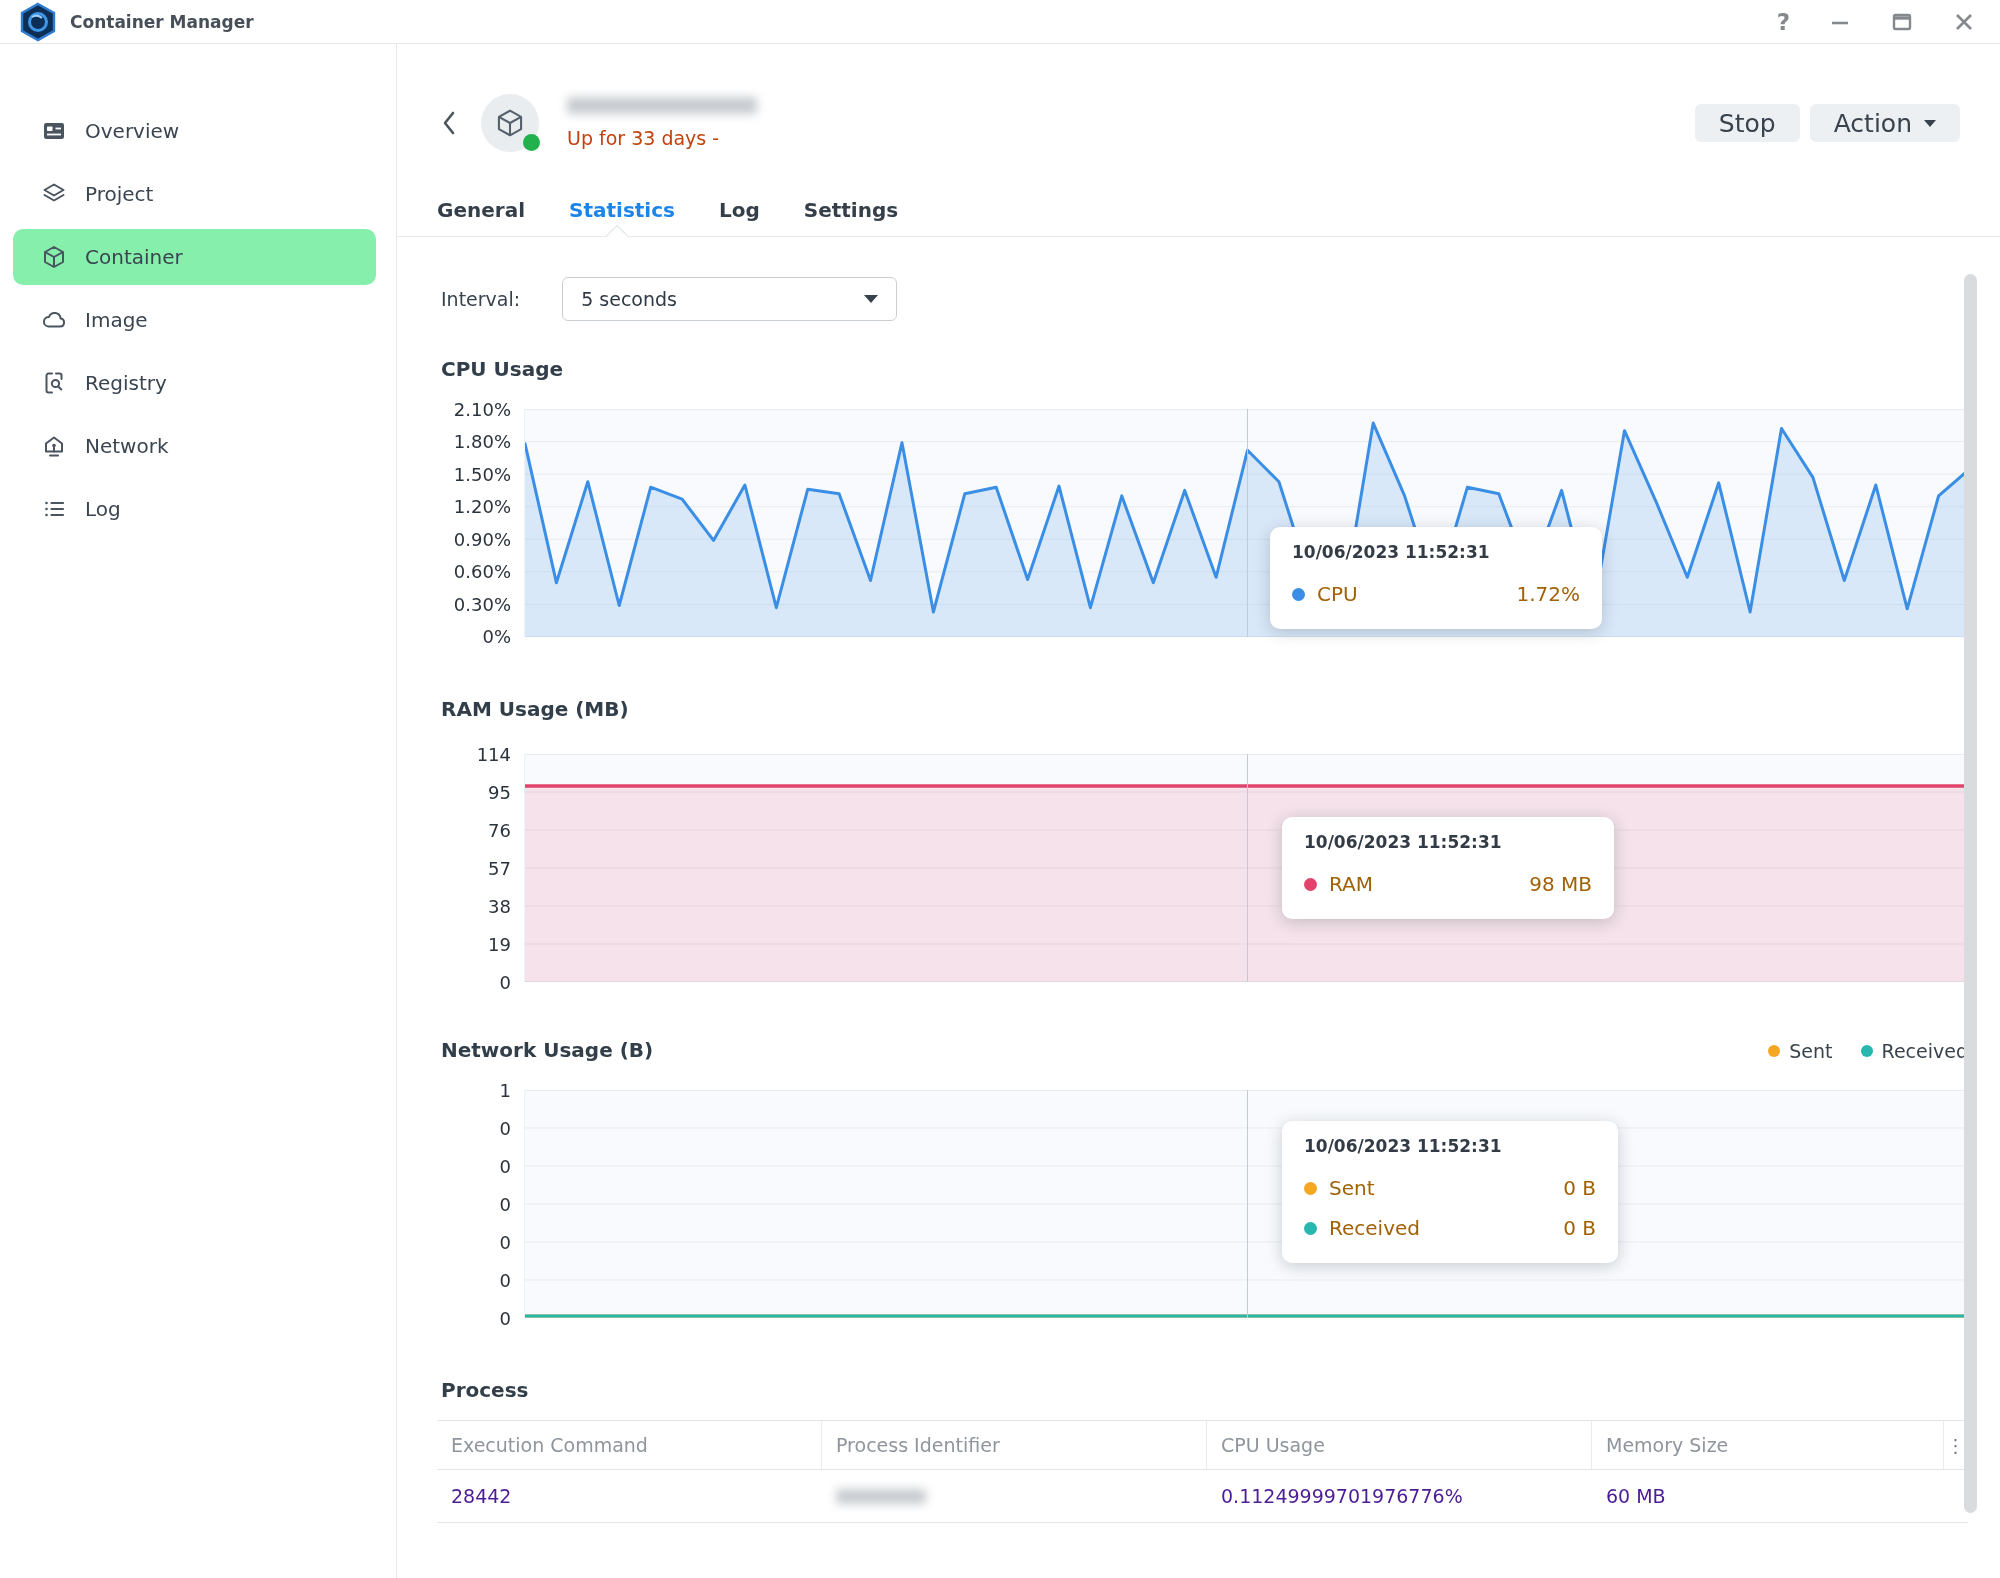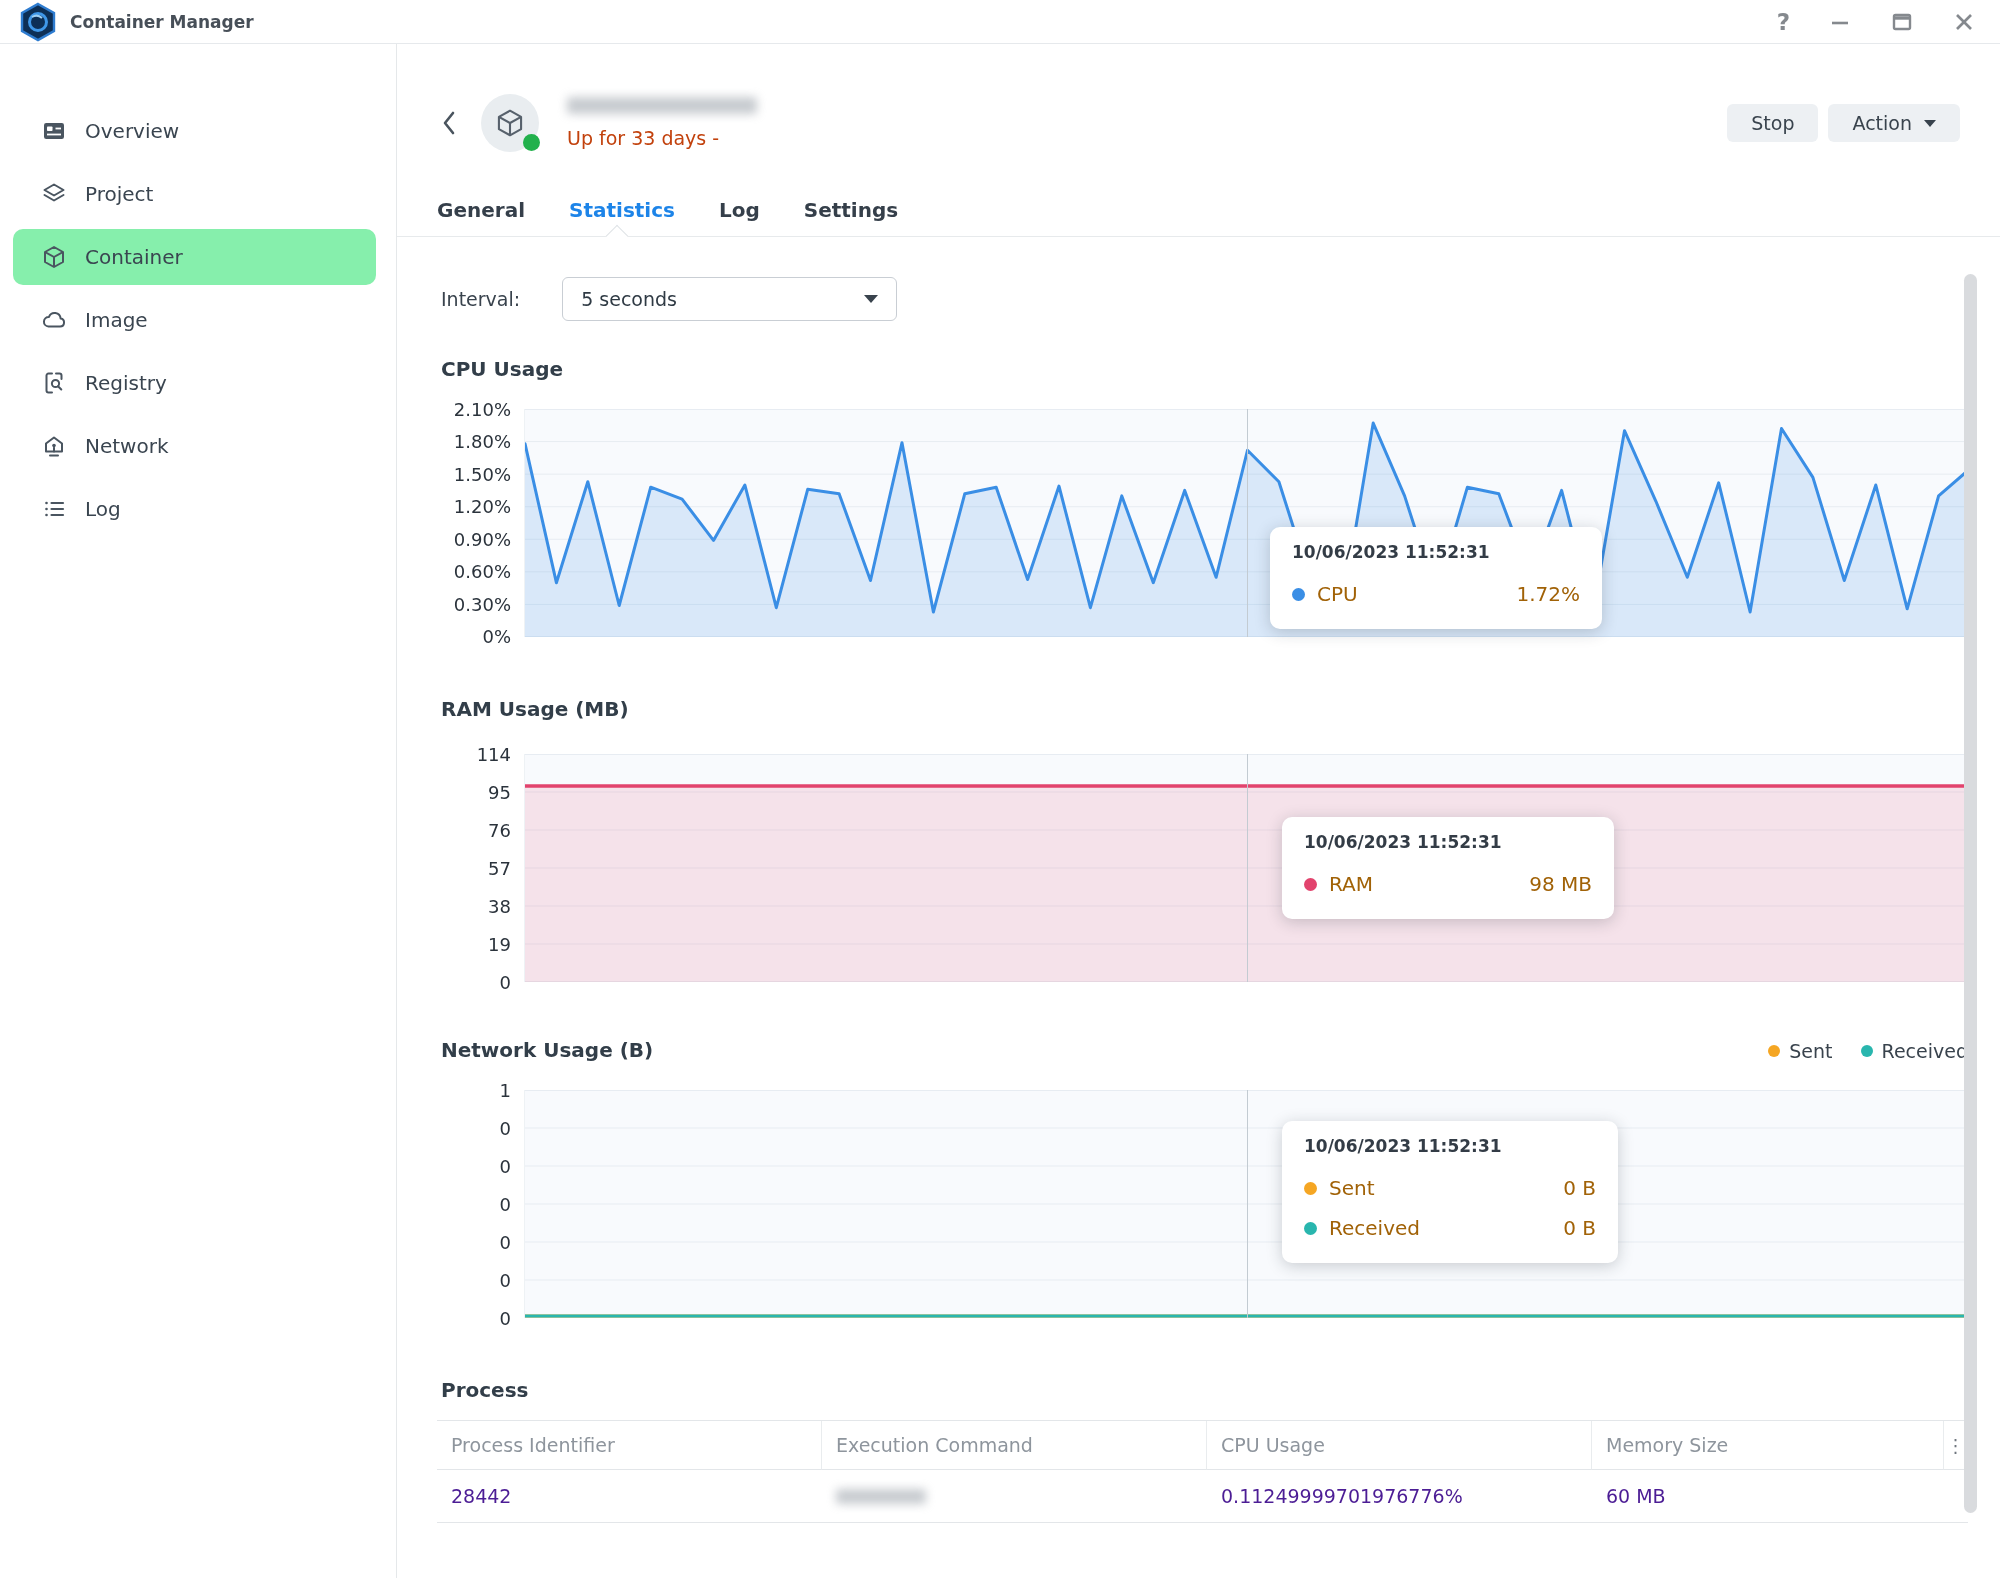--- a/index.html
+++ b/index.html
@@ -21,21 +21,21 @@
   
   .detail-header{display:flex;align-items:center;margin:50px 40px 0 44px}
   .back{width:18px;height:30px;cursor:pointer;display:flex;align-items:center}
   .avatar{position:relative;width:58px;height:58px;border-radius:50%;background:#e9edf0;margin-left:22px;display:flex;align-items:center;justify-content:center}
   .status-dot{position:absolute;right:-1px;bottom:1px;width:17px;height:17px;border-radius:50%;background:#22b14c}
   .h-meta{margin-left:28px}
   .blob{display:inline-block;background:#9aa1a9;border-radius:3px;filter:blur(5px);opacity:.55}
   .name-blob{width:190px;height:17px}
   .status{font-size:19px;color:#c2410c;margin-top:9px}
   .h-actions{margin-left:auto;display:flex;gap:10px}
-  .btn{background:#edf0f3;border:none;border-radius:6px;height:38px;padding:0 24px;font-size:19px;color:#39434d;cursor:pointer;display:flex;align-items:center;font-family:inherit}
+  .btn{background:#edf0f3;border:none;border-radius:6px;height:38px;padding:0 24px;font-size:25px;color:#39434d;cursor:pointer;display:flex;align-items:center;font-family:inherit}
   .btn .dd-caret{width:0;height:0;border-left:6px solid transparent;border-right:6px solid transparent;border-top:7px solid #39434d;margin-left:12px}
   
   .tabs{display:flex;gap:44px;margin:46px 0 0 40px;font-size:20px;font-weight:700;color:#353f4a}
   .tab{cursor:pointer}
   .tab.active{color:#1d84e8}
   .tab-divider{position:relative;margin-top:14px;height:1px;background:#e7eaec}
   .notch{position:absolute;left:212px;top:-8px;width:15px;height:15px;background:#fff;border-left:1px solid #dfe3e6;border-top:1px solid #dfe3e6;transform:rotate(45deg)}
   
   .interval-row{display:flex;align-items:center;margin:40px 0 0 44px;font-size:19px}
   .select{width:335px;height:44px;border:1px solid #c9ced4;border-radius:6px;margin-left:42px;display:flex;align-items:center;padding:0 18px;box-sizing:border-box;font-size:19px;color:#2f3a44;cursor:pointer;background:#fff}
@@ -353,22 +353,22 @@
             <span class="dot-s" style="background: rgb(41, 182, 174);"></span>
             <span>Received</span>
             <span class="tip-val">0 B</span>
           </div>
         </div>
       </div>
     </div>
 
     <div class="section-title mt60">Process</div>
     <div class="ptable">
+      <div class="th">Execution Command</div>
       <div class="th">Process Identifier</div>
-      <div class="th">Execution Command</div>
       <div class="th">CPU Usage</div>
       <div class="th">Memory Size</div>
       <div class="th last">⋮</div>
       <div class="td">28442</div>
       <div class="td">
           <span class="blob cmd-blob"></span>
         </div>
       <div class="td">0.11249999701976776%</div>
       <div class="td">60 MB</div>
       <div class="td"></div>

